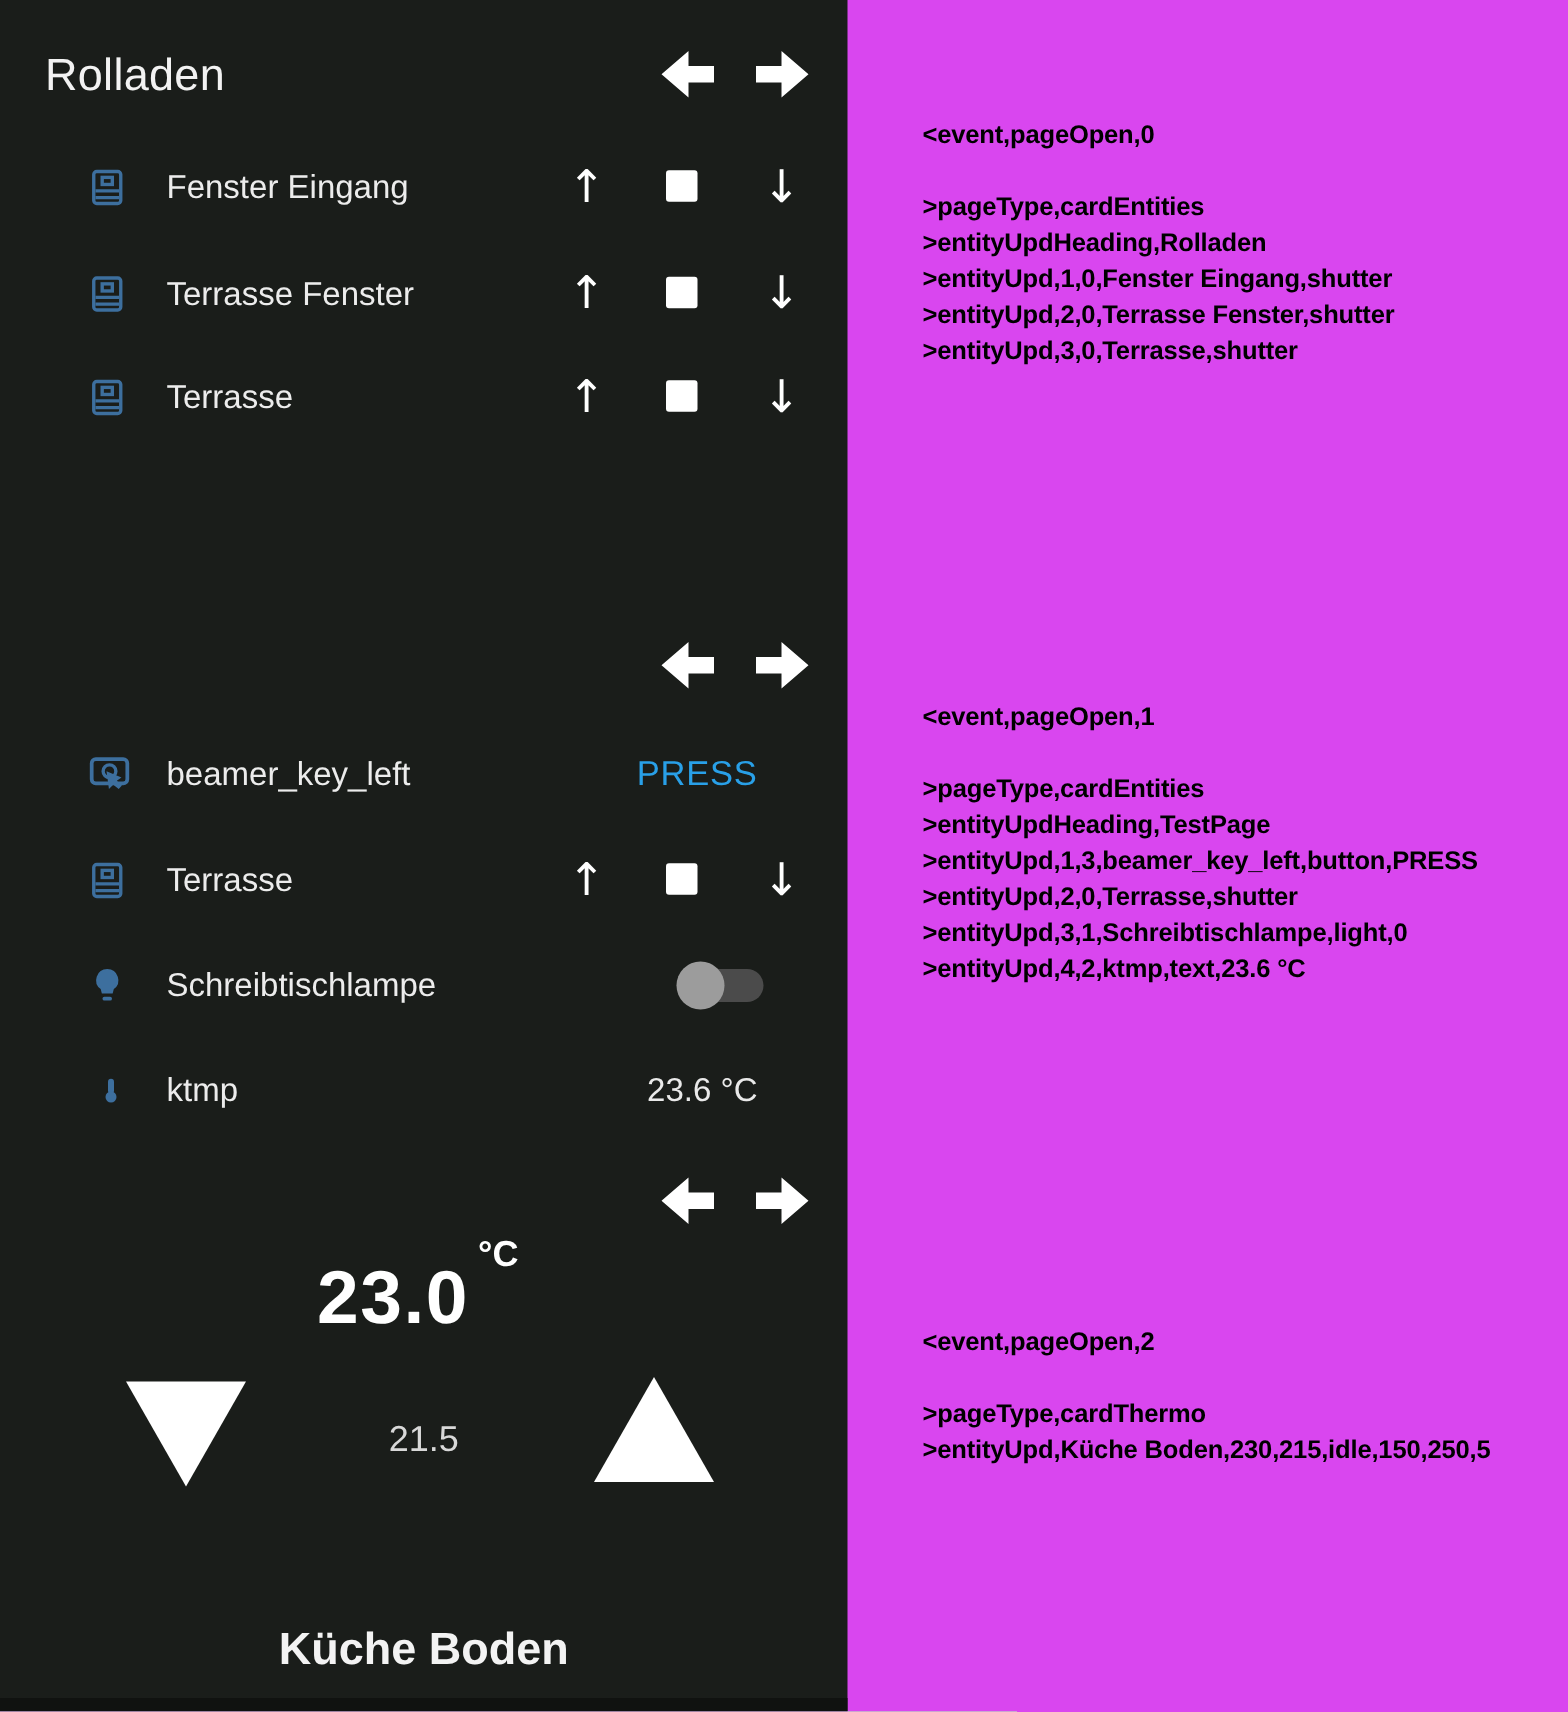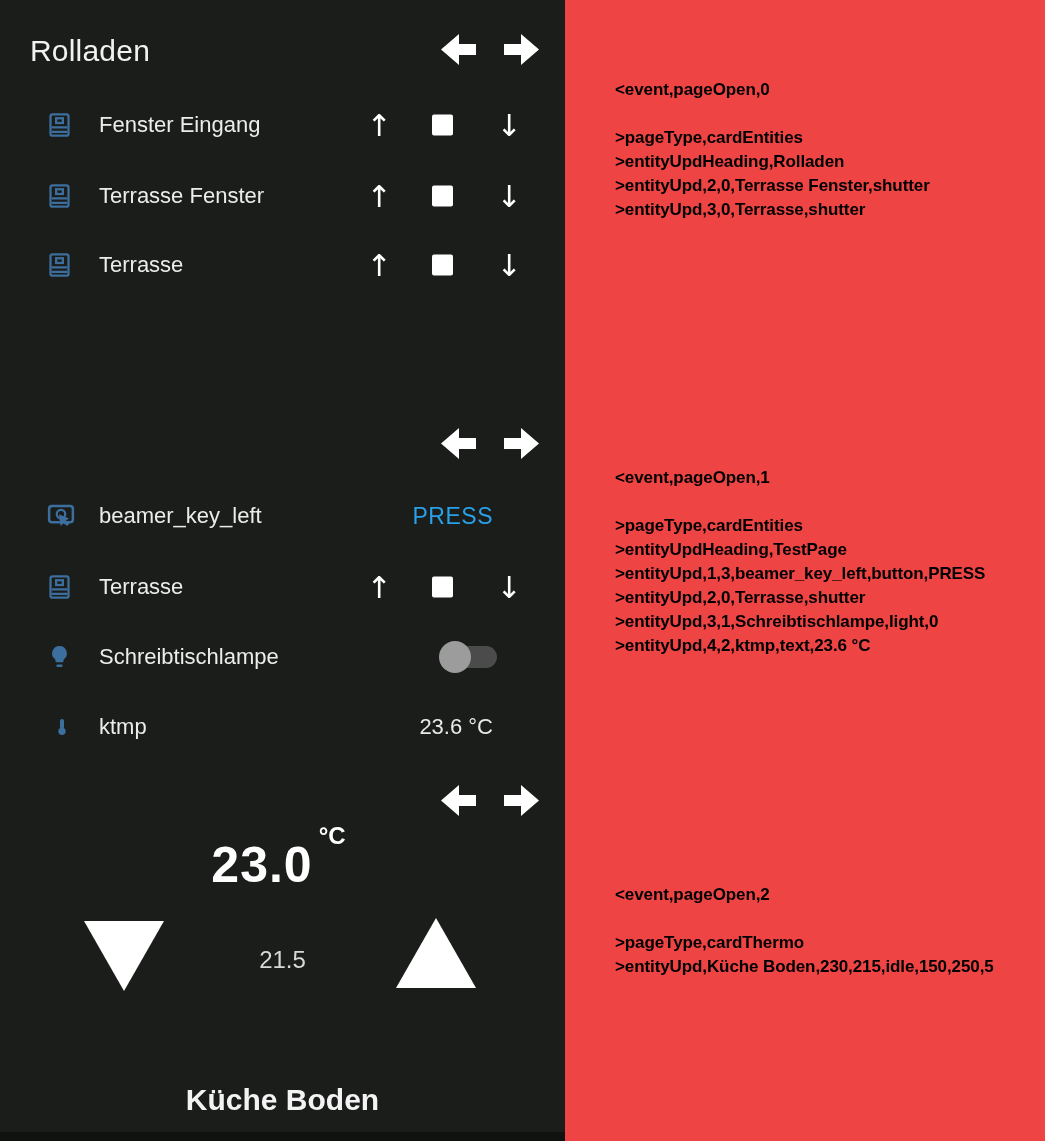--- a/index.html
+++ b/index.html
@@ -1,28 +1,28 @@
 <!DOCTYPE html>
 <html><head>
 <meta charset="utf-8">
 <style>
   * { margin:0; padding:0; box-sizing:border-box; }
   html,body { background:#fff; }
   body { font-family:"Liberation Sans", sans-serif; }
-  .stage { position:relative; width:1045px; height:1141px; background:#ef4444; overflow:hidden; }
+  .stage { position:relative; width:1045px; height:1141px; background:#d946ef; overflow:hidden; }
 
   
   .panel { position:absolute; left:0; top:0; width:565px; height:1141px; background:#1a1d1a; }
   .panel-bottom-strip { position:absolute; left:0; bottom:0; width:565px; height:9px; background:#101210; }
 
   .card-header { position:absolute; left:30px; color:#f2f2f2; font-size:30px; font-weight:400; line-height:40px; letter-spacing:0.2px; }
   .nav { position:absolute; right:25px; display:flex; gap:26px; align-items:center; }
   .navbtn { display:inline-flex; cursor:pointer; }
 
-  .row { position:absolute; left:4px; width:527px; height:56px; }
+  .row { position:absolute; left:16px; width:527px; height:56px; }
   .eicon-wrap { position:absolute; left:42px; top:50%; transform:translateY(-50%); display:inline-flex; }
   .elabel { position:absolute; left:95px; top:50%; transform:translateY(-50%); color:#ececec; font-size:22px; white-space:nowrap; }
   .ctl { position:absolute; top:50%; transform:translateY(-50%); width:36px; text-align:center; color:#ffffff; font-size:30px; font-family:"DejaVu Sans", sans-serif; cursor:pointer; }
   .ctl.up   { left:357px; }
   .ctl.stopwrap { left:420px; }
   .ctl.down { left:487px; }
   .stopsq { display:inline-block; width:21px; height:21px; background:#ffffff; border-radius:2px; }
   .press  { position:absolute; right:38px; top:50%; transform:translateY(-50%); color:#29a0e8; font-size:23px; letter-spacing:0.5px; cursor:pointer; }
   .evalue { position:absolute; right:38px; top:50%; transform:translateY(-50%); color:#e9e9e9; font-size:22px; white-space:nowrap; }
 
@@ -208,20 +208,21 @@
     <div class="thermo-title">Küche Boden</div>
 
     <div class="panel-bottom-strip"></div>
   </div>
 
   <div class="proto-block" style="top:78px">
     <div>&lt;event,pageOpen,0</div>
     <div class="proto-gap"></div>
     <div>&gt;pageType,cardEntities</div>
     <div>&gt;entityUpdHeading,Rolladen</div>
+    <div>&gt;entityUpd,1,0,Fenster Eingang,shutter</div>
     <div>&gt;entityUpd,2,0,Terrasse Fenster,shutter</div>
     <div>&gt;entityUpd,3,0,Terrasse,shutter</div>
   </div>
 
   <div class="proto-block" style="top:466px">
     <div>&lt;event,pageOpen,1</div>
     <div class="proto-gap"></div>
     <div>&gt;pageType,cardEntities</div>
     <div>&gt;entityUpdHeading,TestPage</div>
     <div>&gt;entityUpd,1,3,beamer_key_left,button,PRESS</div>

